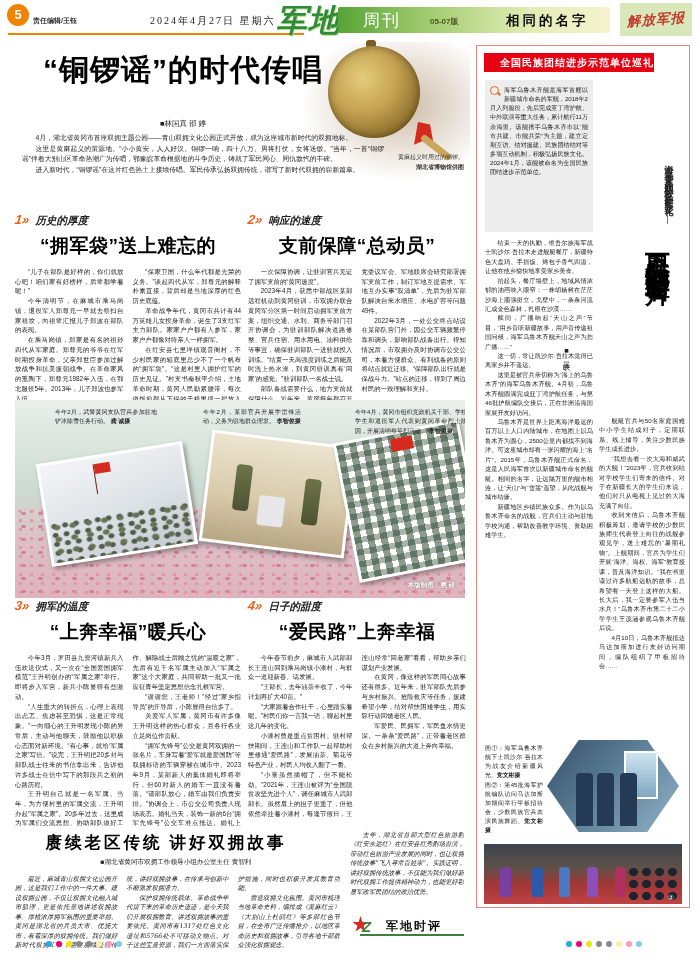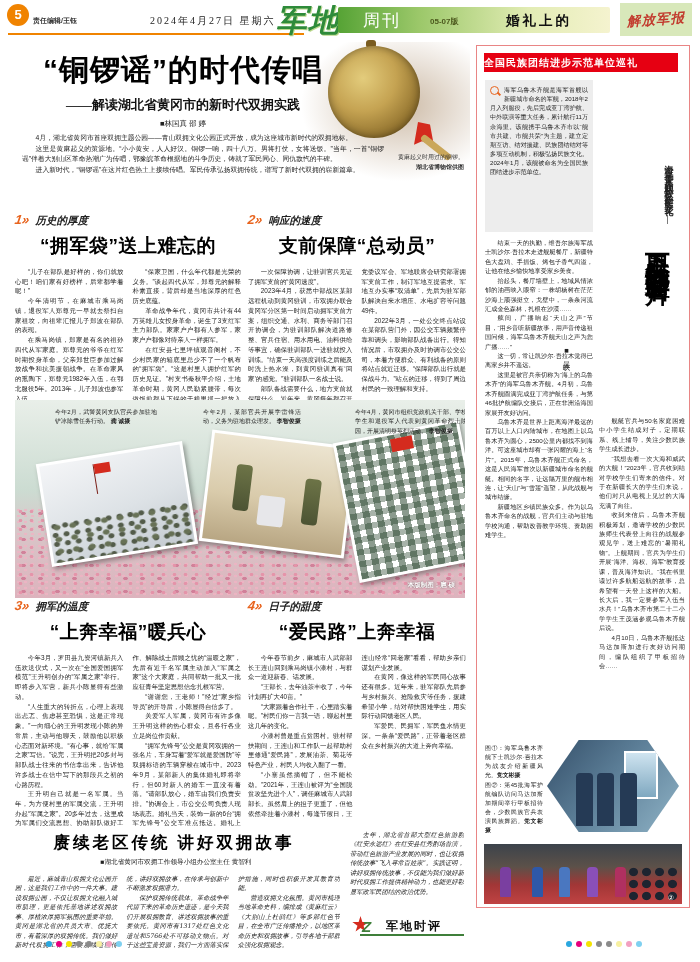--- a/index.html
+++ b/index.html
@@ -91,42 +91,42 @@
       background-image:repeating-linear-gradient(90deg,rgba(25,56,30,.5) 0 7px,transparent 7px 13px),
                        repeating-linear-gradient(0deg,rgba(25,56,30,.38) 0 6px,transparent 6px 12px);}
   .ph3 .flag3{position:absolute;left:44%;top:4px;width:22px;height:13px;background:#d42b1e;}
   .mcap{position:absolute;z-index:3;font-size:6px;line-height:1.55;text-align:justify;color:#222;}
   .mcap .credit{font-weight:bold;}
   .mcap1{left:40px;top:8px;width:102px;} .mcap2{left:188px;top:8px;width:98px;} .mcap3{left:340px;top:8px;width:112px;}
   .mnote{position:absolute;right:10px;bottom:8px;z-index:3;font-size:6.5px;color:#fff;font-weight:bold;
          text-shadow:0 0 2px rgba(0,0,0,.6);}
 
   
-  .cm-title{position:absolute;left:13px;top:832px;width:322px;text-align:center;
+  .cm-title{position:absolute;left:5px;top:832px;width:322px;text-align:center;
             font-family:"Liberation Serif",serif;font-weight:900;font-size:16.5px;letter-spacing:3px;color:#000;}
   .cm-by{position:absolute;left:15px;top:858px;width:322px;text-align:center;font-size:6.6px;color:#222;}
   .cm-cols{position:absolute;left:15px;top:874px;width:325px;height:78px;overflow:hidden;
            column-count:3;column-gap:9px;column-fill:auto;font-size:6.3px;line-height:1.5;
            text-align:justify;font-family:"DejaVu Serif",serif;font-style:italic;color:#222;}
   .cm-cols p{text-indent:2em;}
   .cm-col4{position:absolute;left:350px;top:830px;width:114px;height:80px;overflow:hidden;
            font-size:6.3px;line-height:1.5;text-align:justify;font-family:"DejaVu Serif",serif;
            font-style:italic;color:#222;}
   .cm-col4 p{text-indent:2em;}
   .badge{position:absolute;left:352px;top:916px;width:112px;height:26px;}
   .badge .star{position:absolute;left:0;top:0;width:17px;height:17px;background:#d42b1e;
       clip-path:polygon(50% 0,61% 35%,98% 35%,68% 57%,79% 91%,50% 70%,21% 91%,32% 57%,2% 35%,39% 35%);}
   .badge .zee{position:absolute;left:10px;top:2px;font-size:15px;font-weight:900;font-style:italic;color:#3f7f3a;}
   .badge .lbl{position:absolute;left:34px;top:2px;font-size:12px;font-weight:900;letter-spacing:2px;color:#111;}
   .badge .rule{position:absolute;left:8px;top:18px;width:104px;height:2px;background:#3f7f3a;}
 
   
   .sb{position:absolute;left:476px;top:45px;width:214px;height:863px;border:1px solid #e98585;background:#fff;}
-  .sb-banner{position:absolute;left:7px;top:7px;width:194px;height:19px;background:#e60012;color:#fff;
-             font-size:10px;font-weight:bold;text-align:left;line-height:19px;letter-spacing:1px;}
+  .sb-banner{position:absolute;left:7px;top:7px;width:170px;height:19px;background:#e60012;color:#fff;
+             font-size:10px;font-weight:bold;text-align:right;line-height:19px;letter-spacing:1px;}
   .sb-intro{position:absolute;left:8px;top:34px;width:108px;height:152px;background:#ededed;
             padding:5px;overflow:hidden;font-size:6.1px;line-height:1.5;text-align:justify;color:#222;}
   .mag{float:left;width:11px;height:11px;margin:1px 3px 0 0;position:relative;}
   .mag::before{content:"";position:absolute;left:0;top:0;width:7px;height:7px;border:1.6px solid #e8641e;border-radius:50%;}
   .mag::after{content:"";position:absolute;left:7px;top:7px;width:4px;height:1.8px;background:#e8641e;transform:rotate(45deg);}
   .sb-hl{position:absolute;top:112px;right:14px;height:252px;writing-mode:vertical-rl;display:flex;gap:6px;}
   .sb-kick{font-family:"Liberation Serif",serif;font-weight:bold;font-size:9px;letter-spacing:3px;color:#222;}
   .sb-title{font-size:25px;font-weight:900;letter-spacing:3px;color:#000;}
   .sb-author{position:absolute;top:300px;right:118px;writing-mode:vertical-rl;font-size:7.5px;color:#222;}
   .sb-col{overflow:hidden;font-size:6.2px;line-height:1.52;text-align:justify;color:#222;position:absolute;}
@@ -168,30 +168,29 @@
 
   <div class="hdr" data-interactable="false">
     <div class="pageno" data-interactable="false">5</div>
     <div class="hdr-rule" data-interactable="false"></div>
     <div class="editor" data-interactable="false">责任编辑/王钰</div>
     <div class="date" data-interactable="false">2024年4月27日 星期六</div>
     <div class="masthead" data-interactable="false">军地</div>
     <div class="band" data-interactable="false">
       <span class="wk" data-interactable="false">周刊</span>
       <span class="ed" data-interactable="false">05-07版</span>
-      <span class="sec" data-interactable="false">婚礼上的</span>
+      <span class="sec" data-interactable="false">相同的名字</span>
     </div>
     <div class="brand" data-interactable="false">
       <span data-interactable="false">解放军报</span>
     </div>
   </div>
 
   <div class="lede-bg" data-interactable="false"></div>
   <h1 class="lede-title" data-interactable="false" style="margin:0;">“铜锣谣”的时代传唱</h1>
-  <div class="lede-sub" data-interactable="false">——解读湖北省黄冈市的新时代双拥实践</div>
   <div class="lede-by" data-interactable="false">■林国真  邵  婷</div>
   <div class="lede-lead" data-interactable="false">
       <p>4月，湖北省黄冈市首座双拥主题公园——青山双拥文化公园正式开放，成为这座城市新时代的双拥地标。</p>
       <p>这里是黄麻起义的策源地。“小小黄安，人人好汉。铜锣一响，四十八万。男将打仗，女将送饭。”当年，一首“铜锣谣”伴着大别山区革命热潮广为传唱，鄂豫皖革命根据地的斗争历史，铸就了军民同心、同仇敌忾的丰碑。</p>
       <p>进入新时代，“铜锣谣”在这片红色热土上接续传唱。军民传承弘扬双拥传统，谱写了新时代双拥的崭新篇章。</p>
     </div>
   <div class="gong" data-interactable="false">
     <div class="knot" data-interactable="false"></div>
     <div class="disc" data-interactable="false"></div>
     <div class="ribbon" data-interactable="false"></div>

